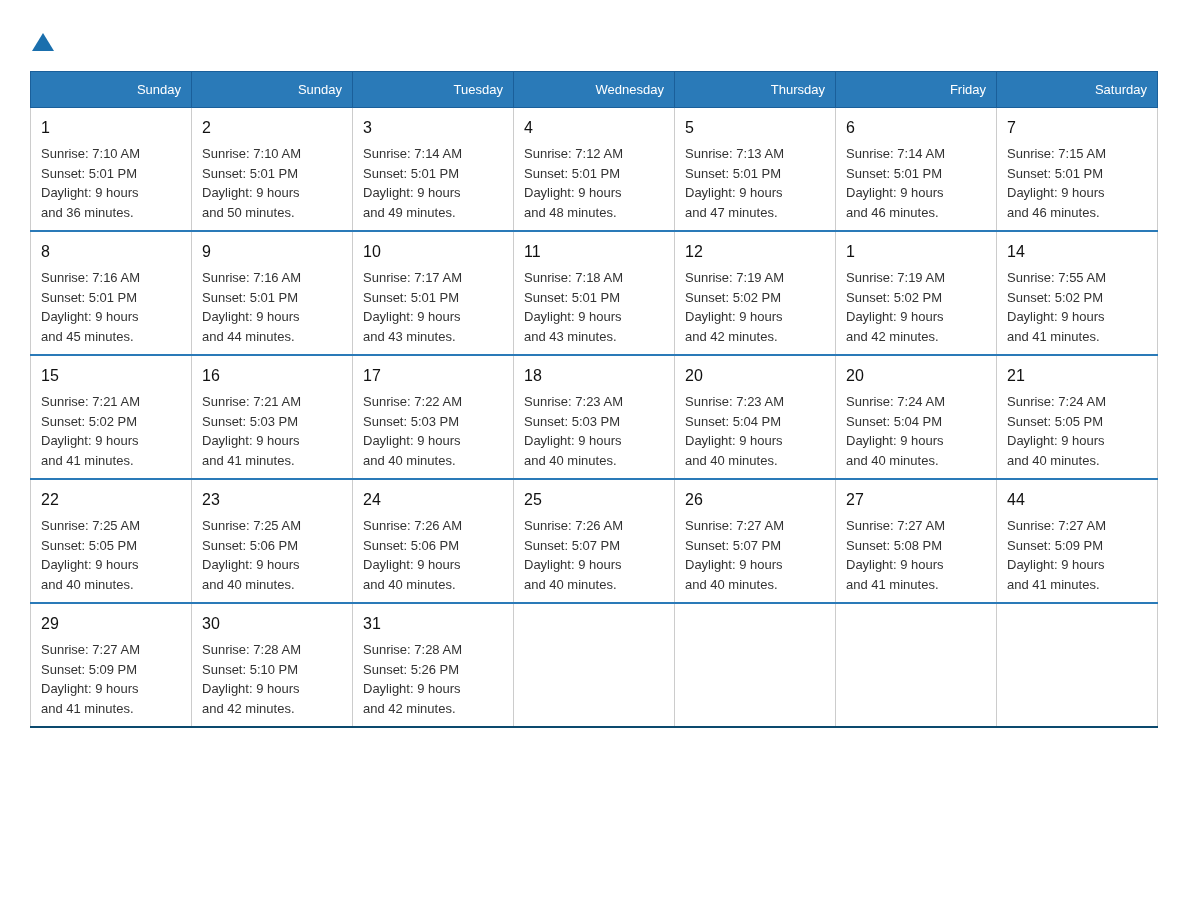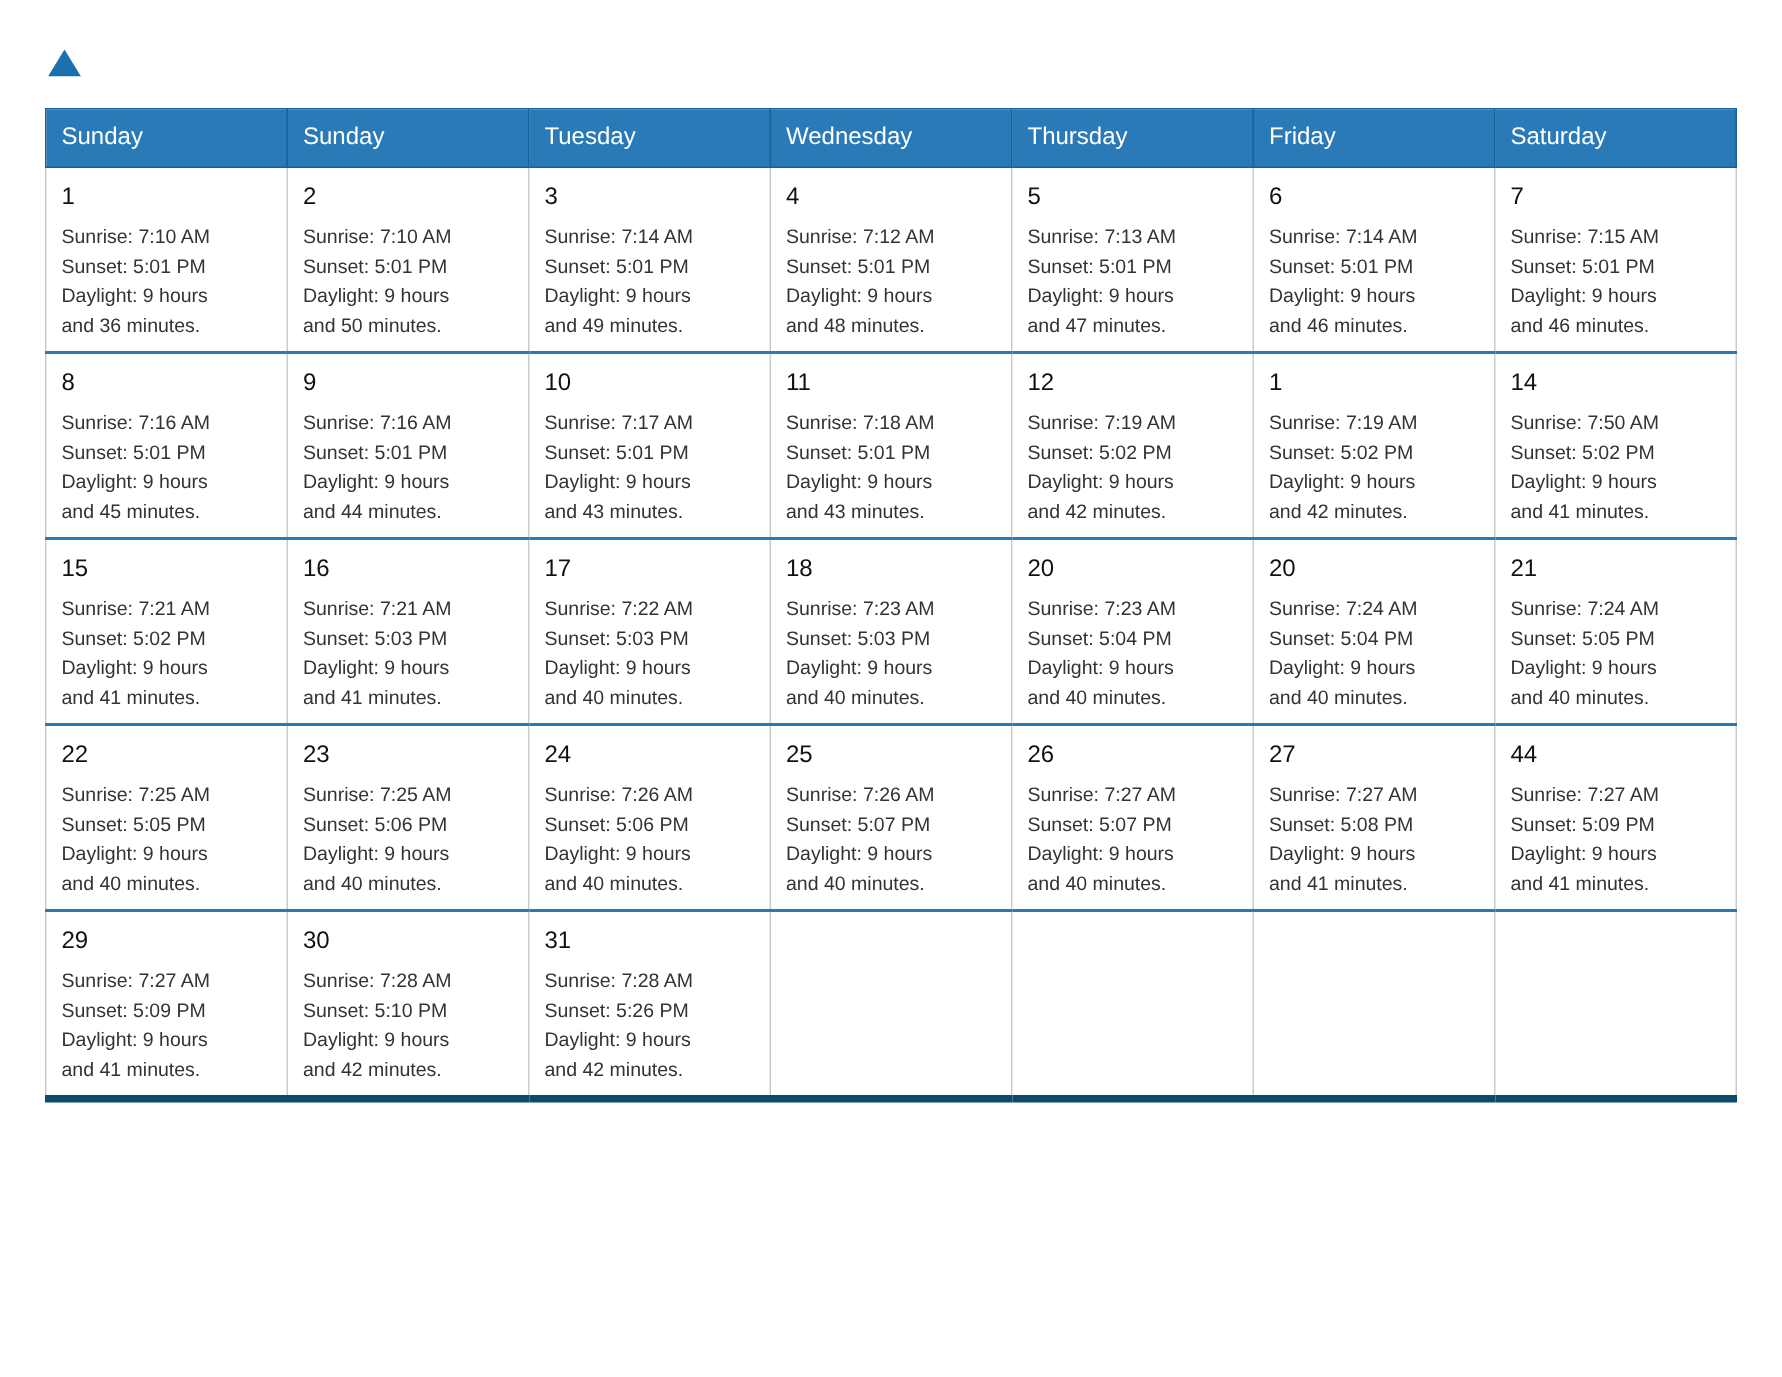--- a/index.html
+++ b/index.html
@@ -43,39 +43,39 @@
       margin-top: 4px;
     }
     .calendar-table {
       width: 100%;
       border-collapse: collapse;
       border: 1px solid #aaa;
     }
     .calendar-table th {
       background-color: #2a7ab8;
       color: #fff;
-      font-size: 16px;
+      font-size: 13px;
       font-weight: normal;
       padding: 10px 10px;
-      text-align: left;
+      text-align: right;
       border: 1px solid #1a5f9a;
     }
     .calendar-table td {
       vertical-align: top;
       padding: 8px 10px;
       border: 1px solid #ccc;
       width: calc(100% / 7);
       font-size: 13px;
       line-height: 1.5;
     }
     .calendar-table tr td {
       border-bottom: 2px solid #2a7ab8;
     }
     .calendar-table tr:last-child td {
-      border-bottom: 5px solid #0c4a6e;
+      border-bottom: 2px solid #0c4a6e;
     }
     .day-number {
       font-size: 16px;
       font-weight: normal;
       color: #111;
       display: block;
       margin-bottom: 4px;
     }
     .day-info {
       color: #333;
@@ -137,21 +137,21 @@
         <td><span class="day-number">6</span><span class="day-info">Sunrise: 7:14 AM</span><br><span class="day-info">Sunset: 5:01 PM</span><br><span class="day-info">Daylight: 9 hours</span><br><span class="day-info">and 46 minutes.</span></td>
         <td><span class="day-number">7</span><span class="day-info">Sunrise: 7:15 AM</span><br><span class="day-info">Sunset: 5:01 PM</span><br><span class="day-info">Daylight: 9 hours</span><br><span class="day-info">and 46 minutes.</span></td>
       </tr>
       <tr>
         <td><span class="day-number">8</span><span class="day-info">Sunrise: 7:16 AM</span><br><span class="day-info">Sunset: 5:01 PM</span><br><span class="day-info">Daylight: 9 hours</span><br><span class="day-info">and 45 minutes.</span></td>
         <td><span class="day-number">9</span><span class="day-info">Sunrise: 7:16 AM</span><br><span class="day-info">Sunset: 5:01 PM</span><br><span class="day-info">Daylight: 9 hours</span><br><span class="day-info">and 44 minutes.</span></td>
         <td><span class="day-number">10</span><span class="day-info">Sunrise: 7:17 AM</span><br><span class="day-info">Sunset: 5:01 PM</span><br><span class="day-info">Daylight: 9 hours</span><br><span class="day-info">and 43 minutes.</span></td>
         <td><span class="day-number">11</span><span class="day-info">Sunrise: 7:18 AM</span><br><span class="day-info">Sunset: 5:01 PM</span><br><span class="day-info">Daylight: 9 hours</span><br><span class="day-info">and 43 minutes.</span></td>
         <td><span class="day-number">12</span><span class="day-info">Sunrise: 7:19 AM</span><br><span class="day-info">Sunset: 5:02 PM</span><br><span class="day-info">Daylight: 9 hours</span><br><span class="day-info">and 42 minutes.</span></td>
         <td><span class="day-number">1</span><span class="day-info">Sunrise: 7:19 AM</span><br><span class="day-info">Sunset: 5:02 PM</span><br><span class="day-info">Daylight: 9 hours</span><br><span class="day-info">and 42 minutes.</span></td>
-        <td><span class="day-number">14</span><span class="day-info">Sunrise: 7:50 AM</span><br><span class="day-info">Sunset: 5:02 PM</span><br><span class="day-info">Daylight: 9 hours</span><br><span class="day-info">and 41 minutes.</span></td>
+        <td><span class="day-number">14</span><span class="day-info">Sunrise: 7:55 AM</span><br><span class="day-info">Sunset: 5:02 PM</span><br><span class="day-info">Daylight: 9 hours</span><br><span class="day-info">and 41 minutes.</span></td>
       </tr>
       <tr>
         <td><span class="day-number">15</span><span class="day-info">Sunrise: 7:21 AM</span><br><span class="day-info">Sunset: 5:02 PM</span><br><span class="day-info">Daylight: 9 hours</span><br><span class="day-info">and 41 minutes.</span></td>
         <td><span class="day-number">16</span><span class="day-info">Sunrise: 7:21 AM</span><br><span class="day-info">Sunset: 5:03 PM</span><br><span class="day-info">Daylight: 9 hours</span><br><span class="day-info">and 41 minutes.</span></td>
         <td><span class="day-number">17</span><span class="day-info">Sunrise: 7:22 AM</span><br><span class="day-info">Sunset: 5:03 PM</span><br><span class="day-info">Daylight: 9 hours</span><br><span class="day-info">and 40 minutes.</span></td>
         <td><span class="day-number">18</span><span class="day-info">Sunrise: 7:23 AM</span><br><span class="day-info">Sunset: 5:03 PM</span><br><span class="day-info">Daylight: 9 hours</span><br><span class="day-info">and 40 minutes.</span></td>
         <td><span class="day-number">20</span><span class="day-info">Sunrise: 7:23 AM</span><br><span class="day-info">Sunset: 5:04 PM</span><br><span class="day-info">Daylight: 9 hours</span><br><span class="day-info">and 40 minutes.</span></td>
         <td><span class="day-number">20</span><span class="day-info">Sunrise: 7:24 AM</span><br><span class="day-info">Sunset: 5:04 PM</span><br><span class="day-info">Daylight: 9 hours</span><br><span class="day-info">and 40 minutes.</span></td>
         <td><span class="day-number">21</span><span class="day-info">Sunrise: 7:24 AM</span><br><span class="day-info">Sunset: 5:05 PM</span><br><span class="day-info">Daylight: 9 hours</span><br><span class="day-info">and 40 minutes.</span></td>
       </tr>

